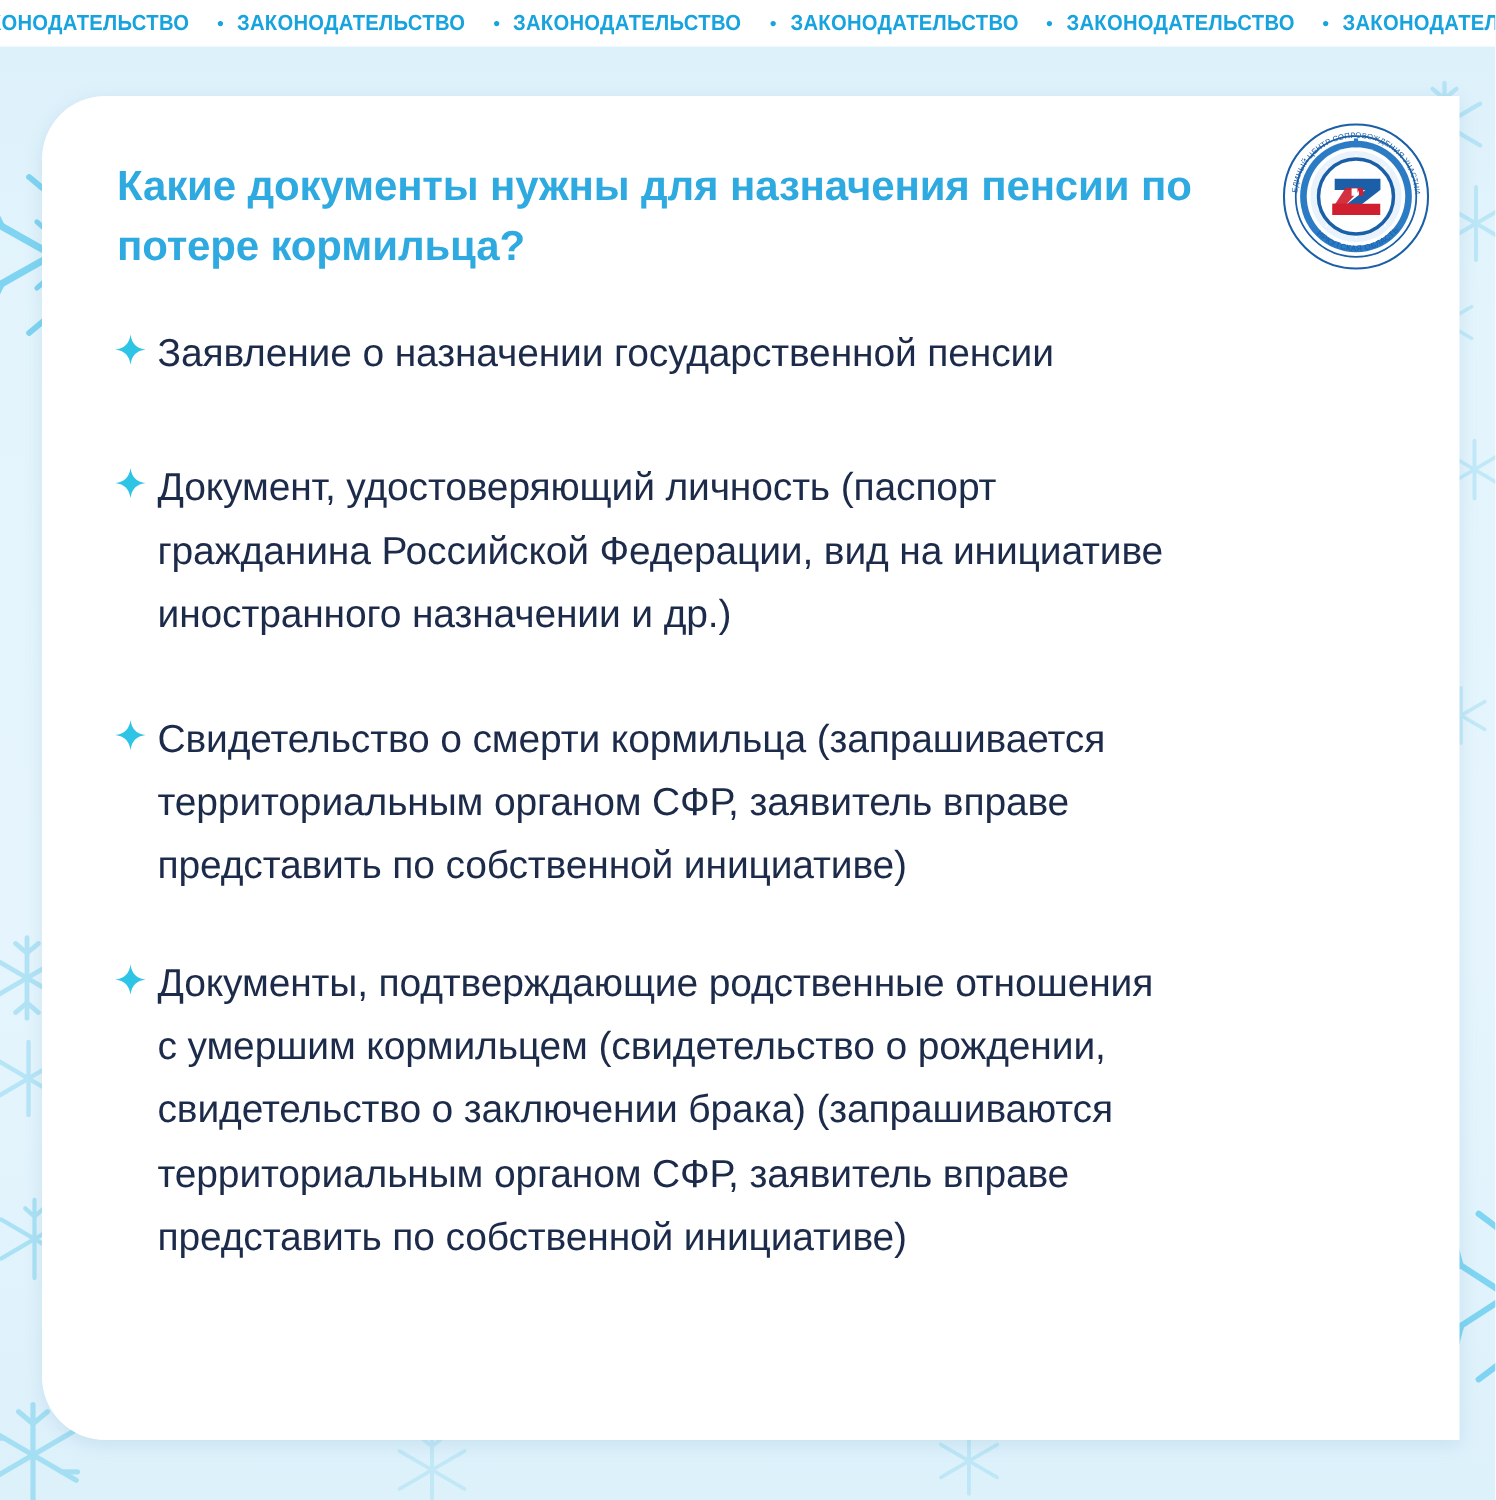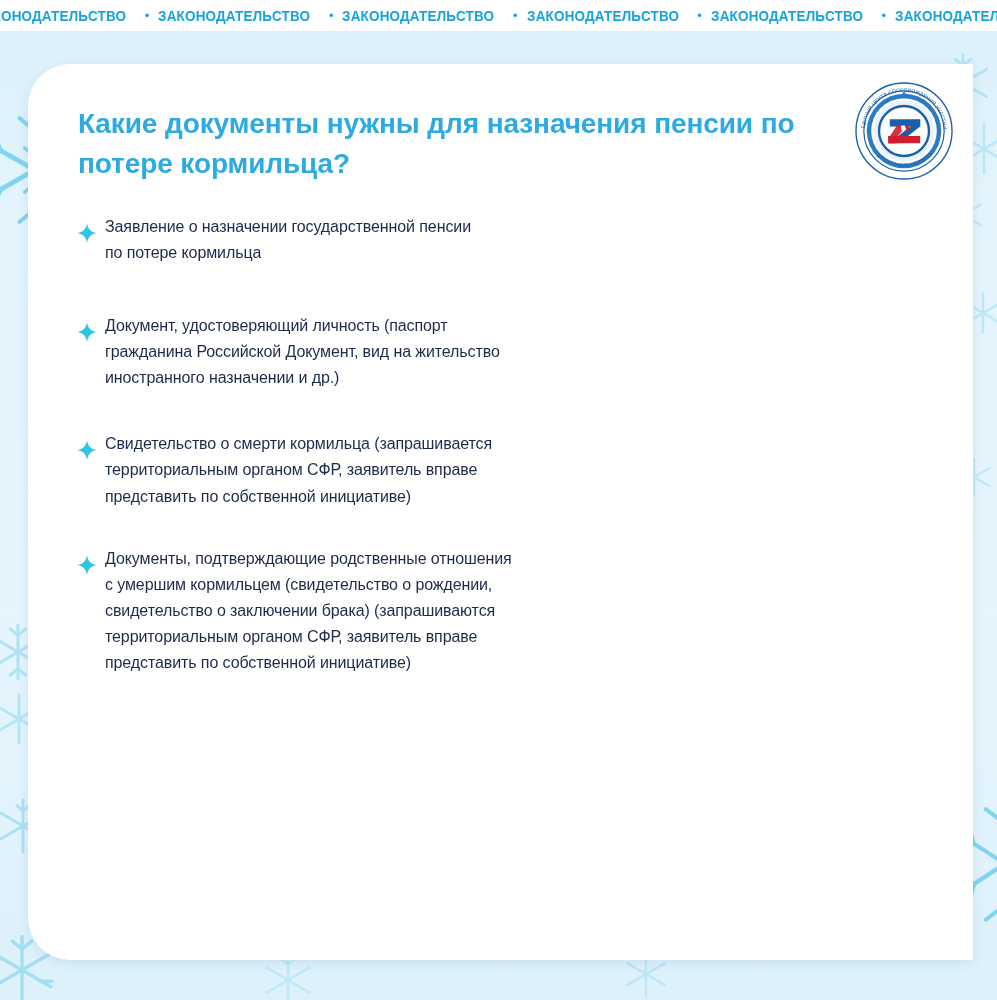--- a/index.html
+++ b/index.html
@@ -124,21 +124,21 @@
     flex: 0 0 auto;
     width: 22px;
     height: 22px;
     margin-top: 8px;
     margin-right: 7px;
   }
   .bullet svg { display: block; }
 
   .item-text {
     flex: 1 1 auto;
-    font-size: 16px;
+    font-size: 26px;
     line-height: 1.63;
     color: #1d2b4a;
     letter-spacing: -0.1px;
   }
   .item-text .ln { display: block; }
 
   .i1 { margin-bottom: 47px; }
   .i2 { margin-bottom: 40px; justify-content: center; }
   .i3 { }
 </style>
@@ -411,33 +411,32 @@
     <div class="list">
 
       <div class="item i1">
         <span class="bullet">
           <svg width="22" height="22" viewBox="0 0 24 24">
             <path d="M12 1 C12.9 7.6 16.4 11.1 23 12 C16.4 12.9 12.9 16.4 12 23 C11.1 16.4 7.6 12.9 1 12 C7.6 11.1 11.1 7.6 12 1 Z" fill="#2ec4e6"></path>
           </svg>
         </span>
         <span class="item-text">
           <span class="ln">Заявление о назначении государственной пенсии</span>
-          <span class="ln">по потере кормильца</span>
         </span>
       </div>
 
       <div class="item i2">
         <span class="bullet">
           <svg width="22" height="22" viewBox="0 0 24 24">
             <path d="M12 1 C12.9 7.6 16.4 11.1 23 12 C16.4 12.9 12.9 16.4 12 23 C11.1 16.4 7.6 12.9 1 12 C7.6 11.1 11.1 7.6 12 1 Z" fill="#2ec4e6"></path>
           </svg>
         </span>
         <span class="item-text">
           <span class="ln">Документ, удостоверяющий личность (паспорт</span>
-          <span class="ln">гражданина Российской Документ, вид на жительство</span>
+          <span class="ln">гражданина Российской Федерации, вид на инициативе</span>
           <span class="ln">иностранного назначении и др.)</span>
         </span>
       </div>
 
       <div class="item i3">
         <span class="bullet">
           <svg width="22" height="22" viewBox="0 0 24 24">
             <path d="M12 1 C12.9 7.6 16.4 11.1 23 12 C16.4 12.9 12.9 16.4 12 23 C11.1 16.4 7.6 12.9 1 12 C7.6 11.1 11.1 7.6 12 1 Z" fill="#2ec4e6"></path>
           </svg>
         </span>

